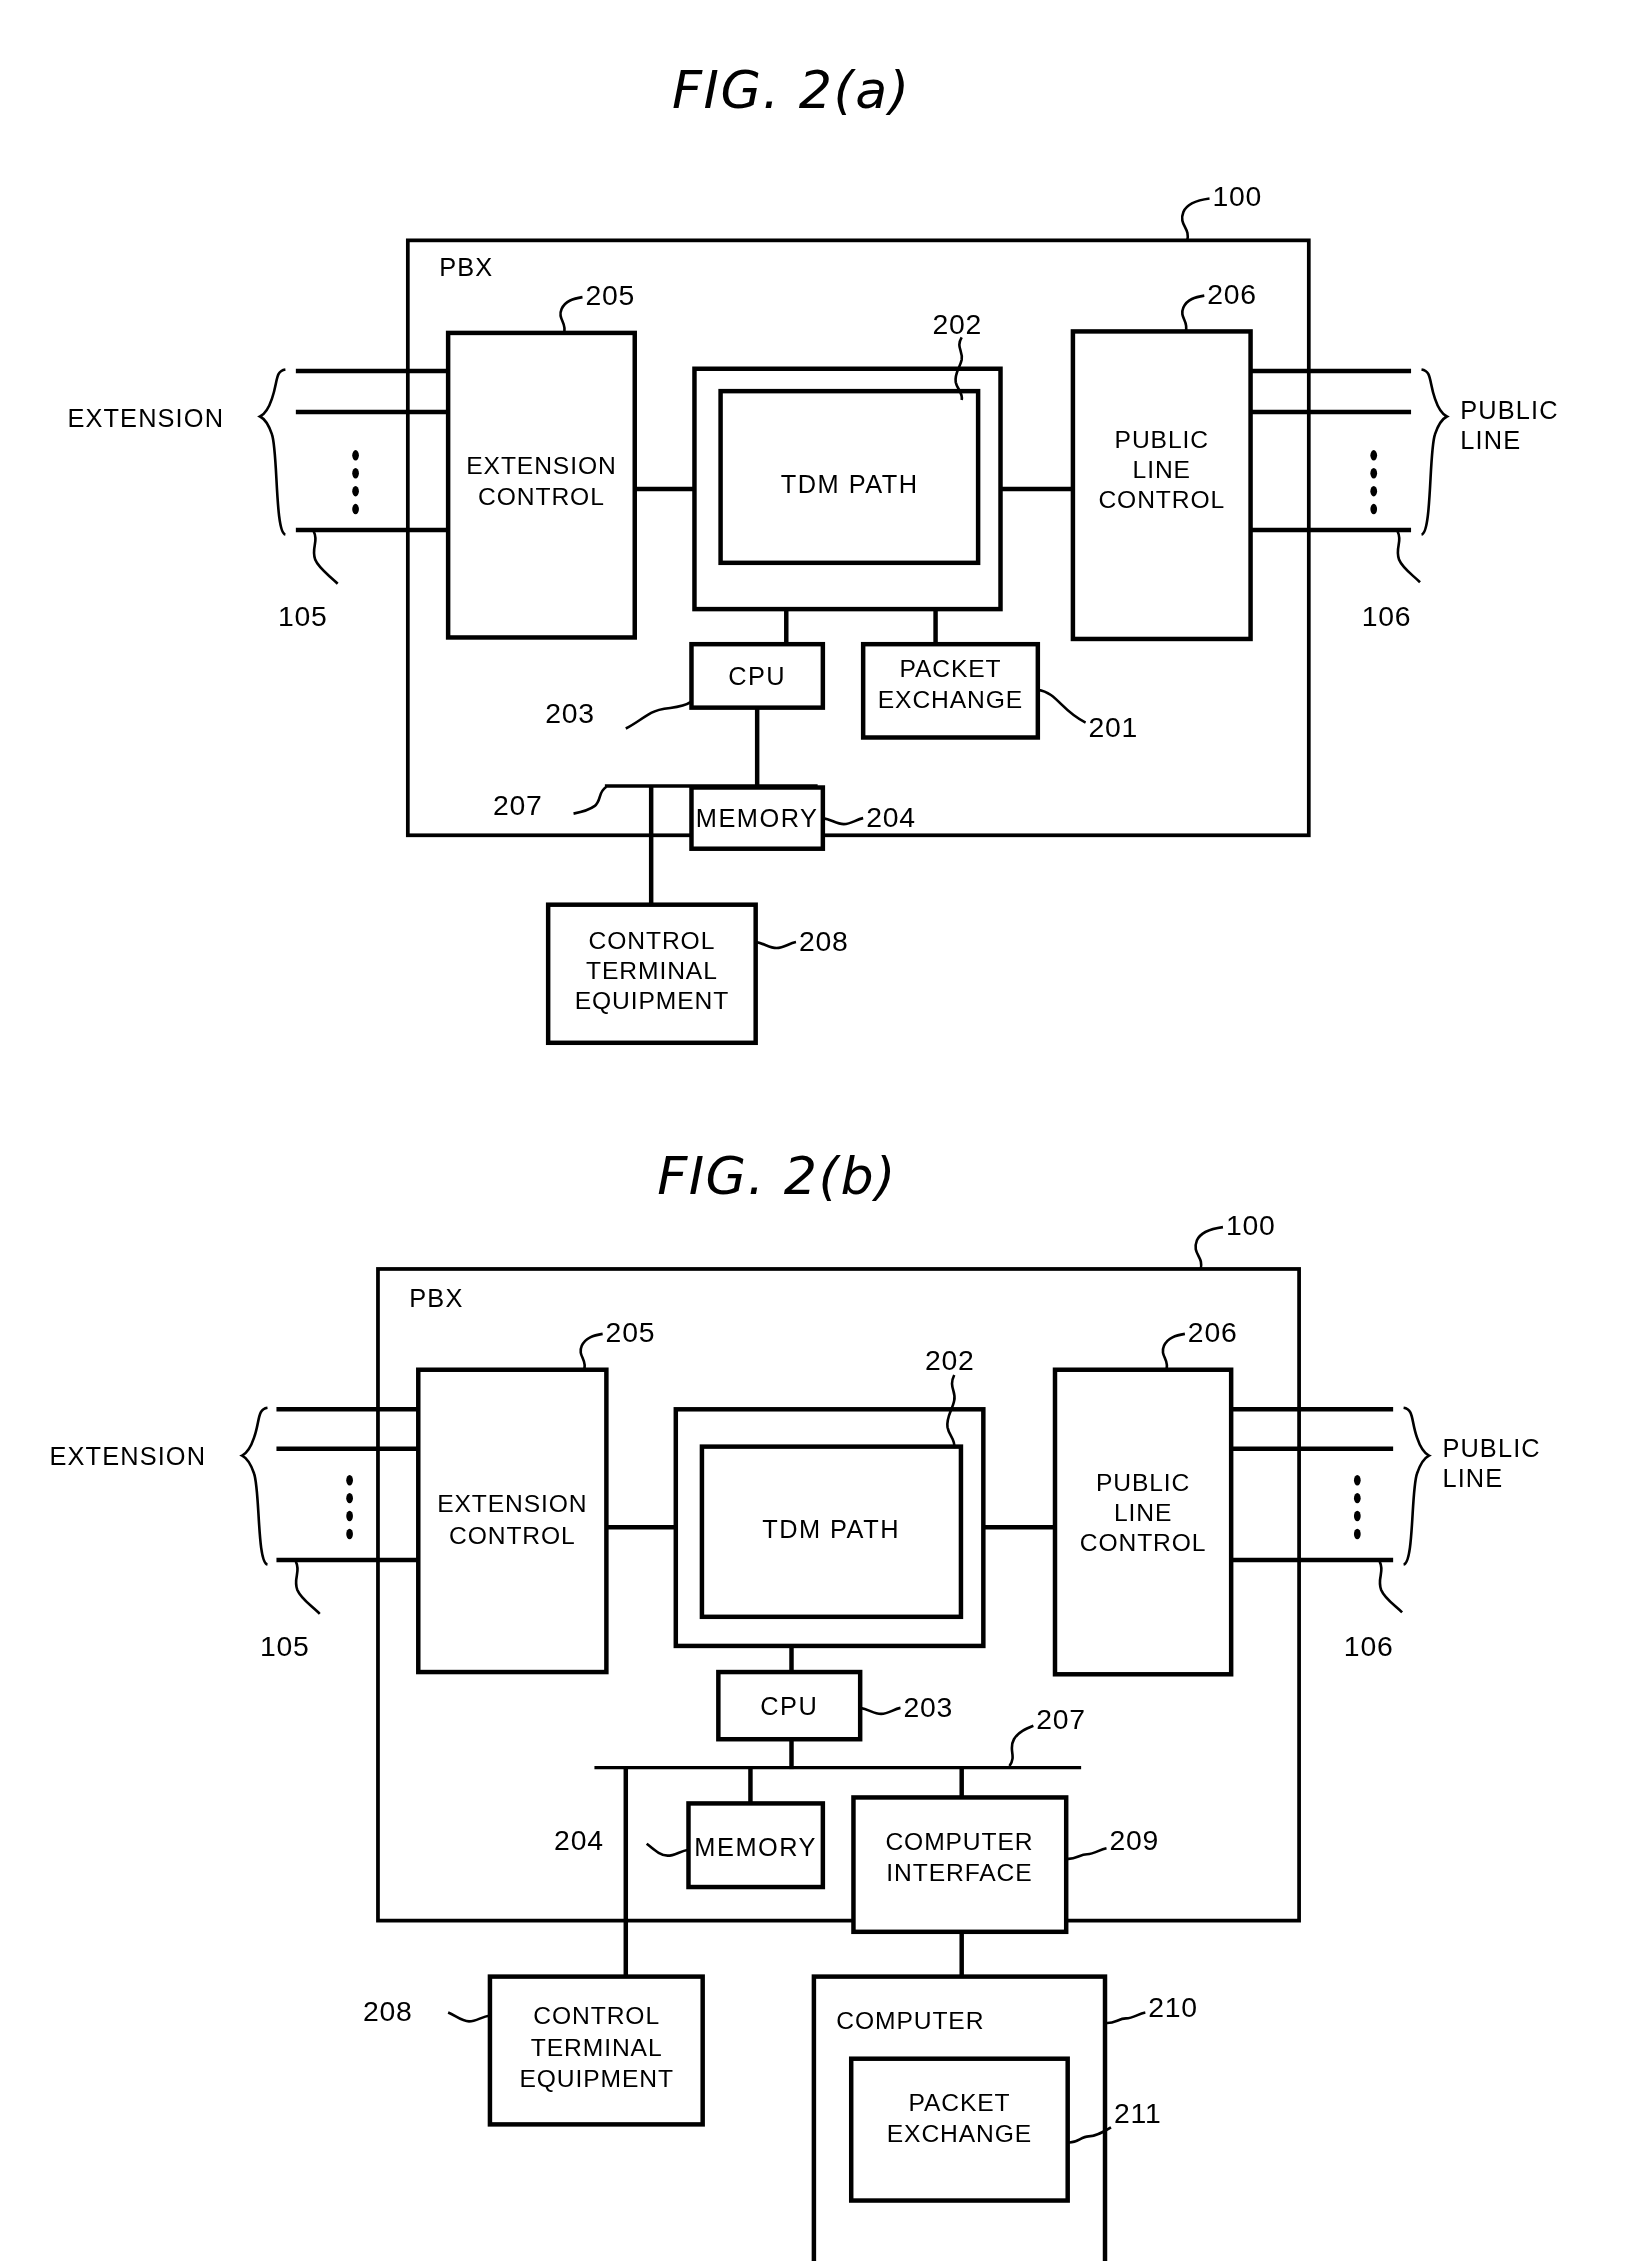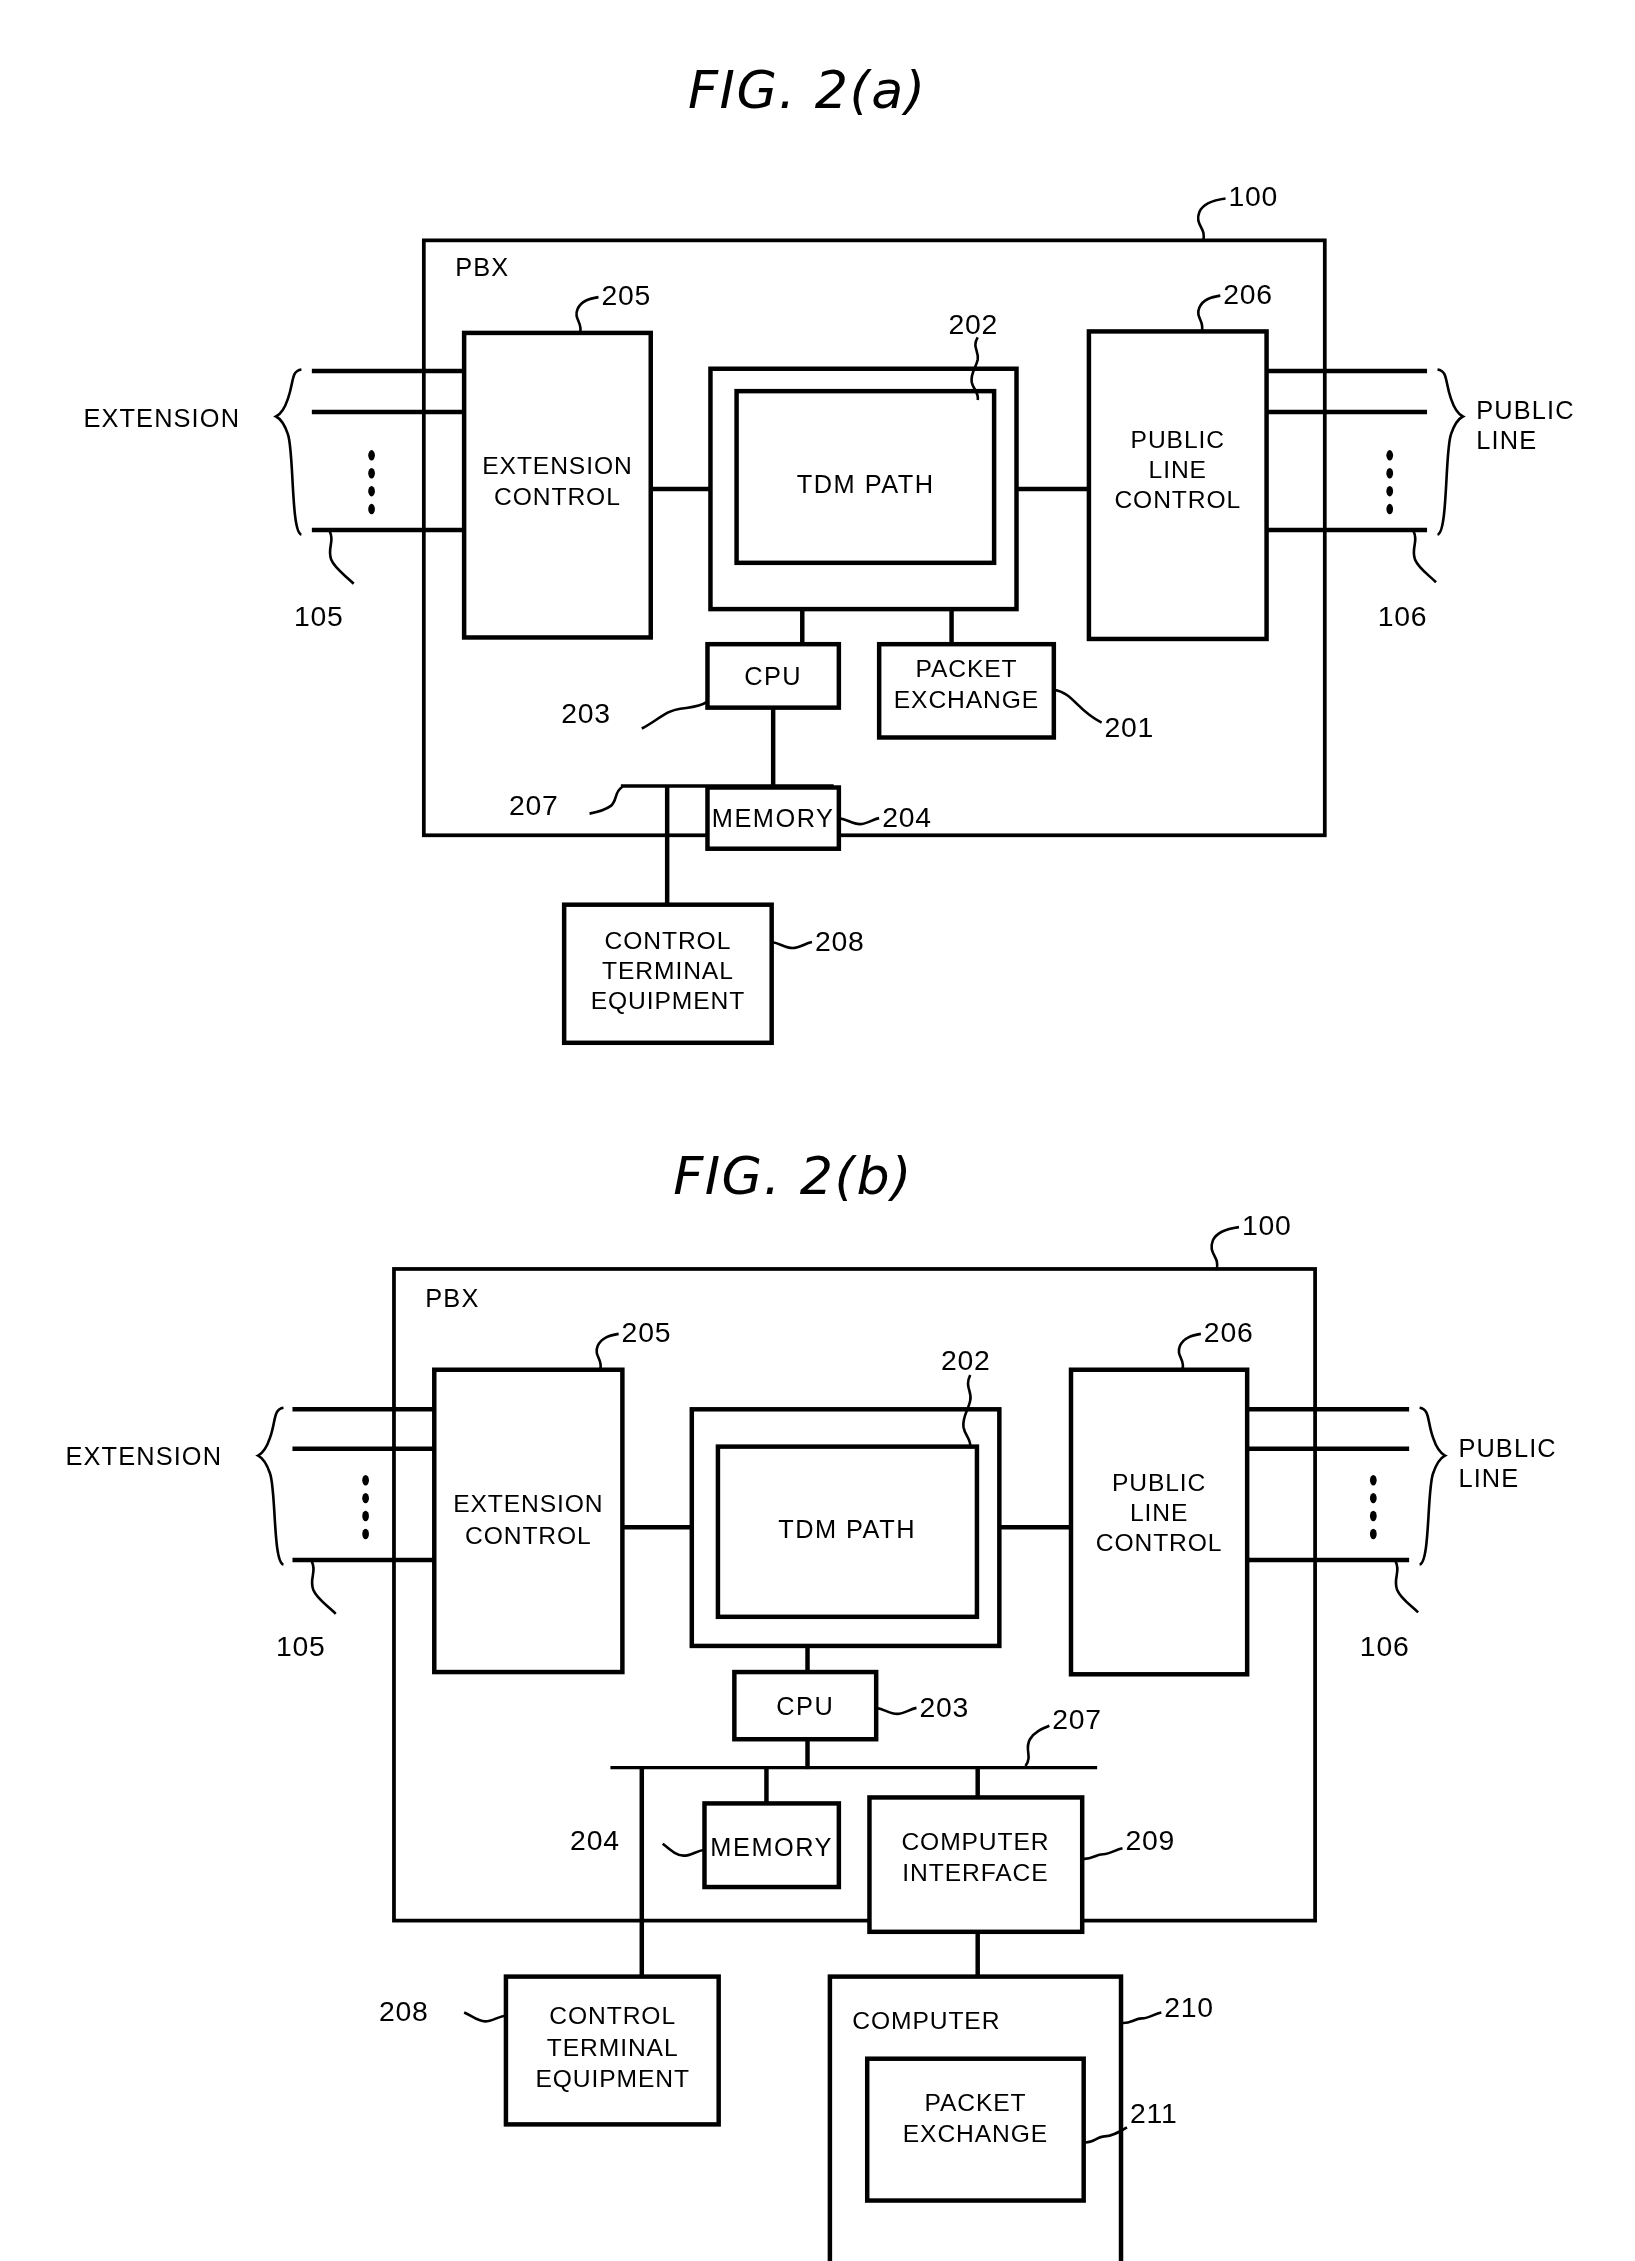--- a/index.html
+++ b/index.html
@@ -9,21 +9,21 @@
   }
   body {
     width: 1636px;
     height: 2261px;
     position: relative;
     font-family: "Liberation Sans", sans-serif;
     overflow: hidden;
   }
   #sheet {
     position: absolute;
-    top: 0; left: 16px;
+    top: 0; left: 0;
     width: 1456px;
     height: 2261px;
   }
   svg { display: block; }
 
   
   .fig-title {
     font-family: "DejaVu Sans", sans-serif;
     font-style: italic;
     font-size: 70px;

